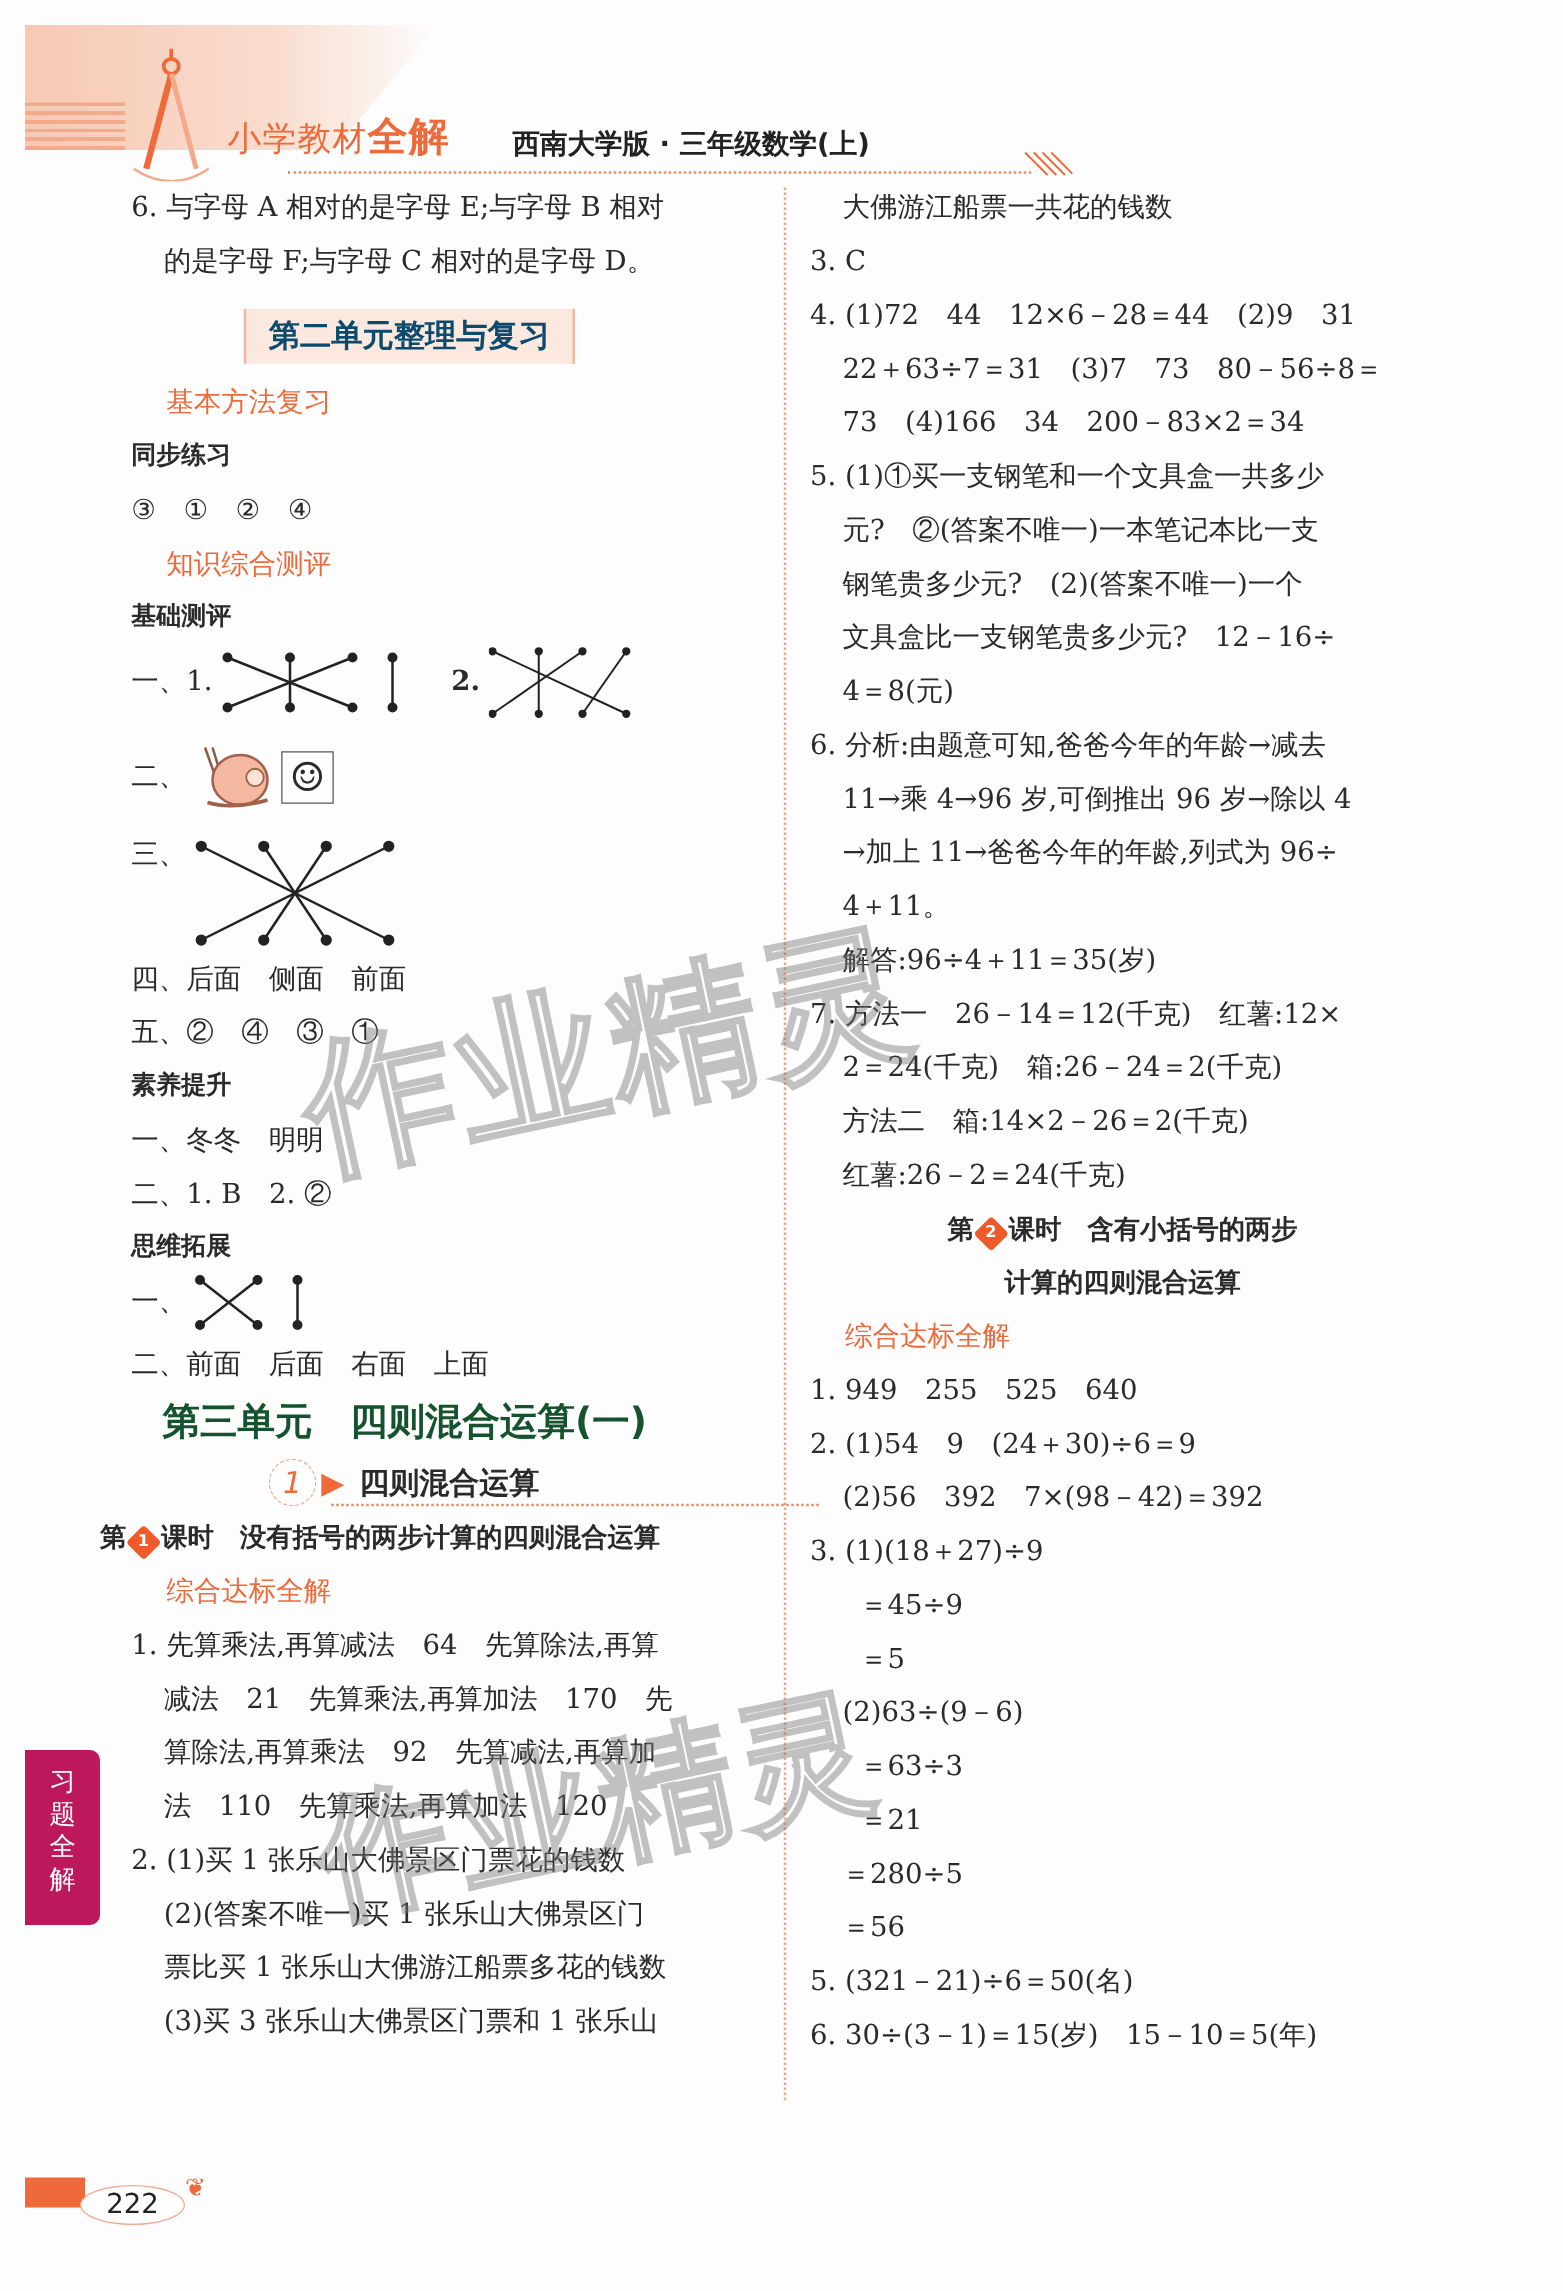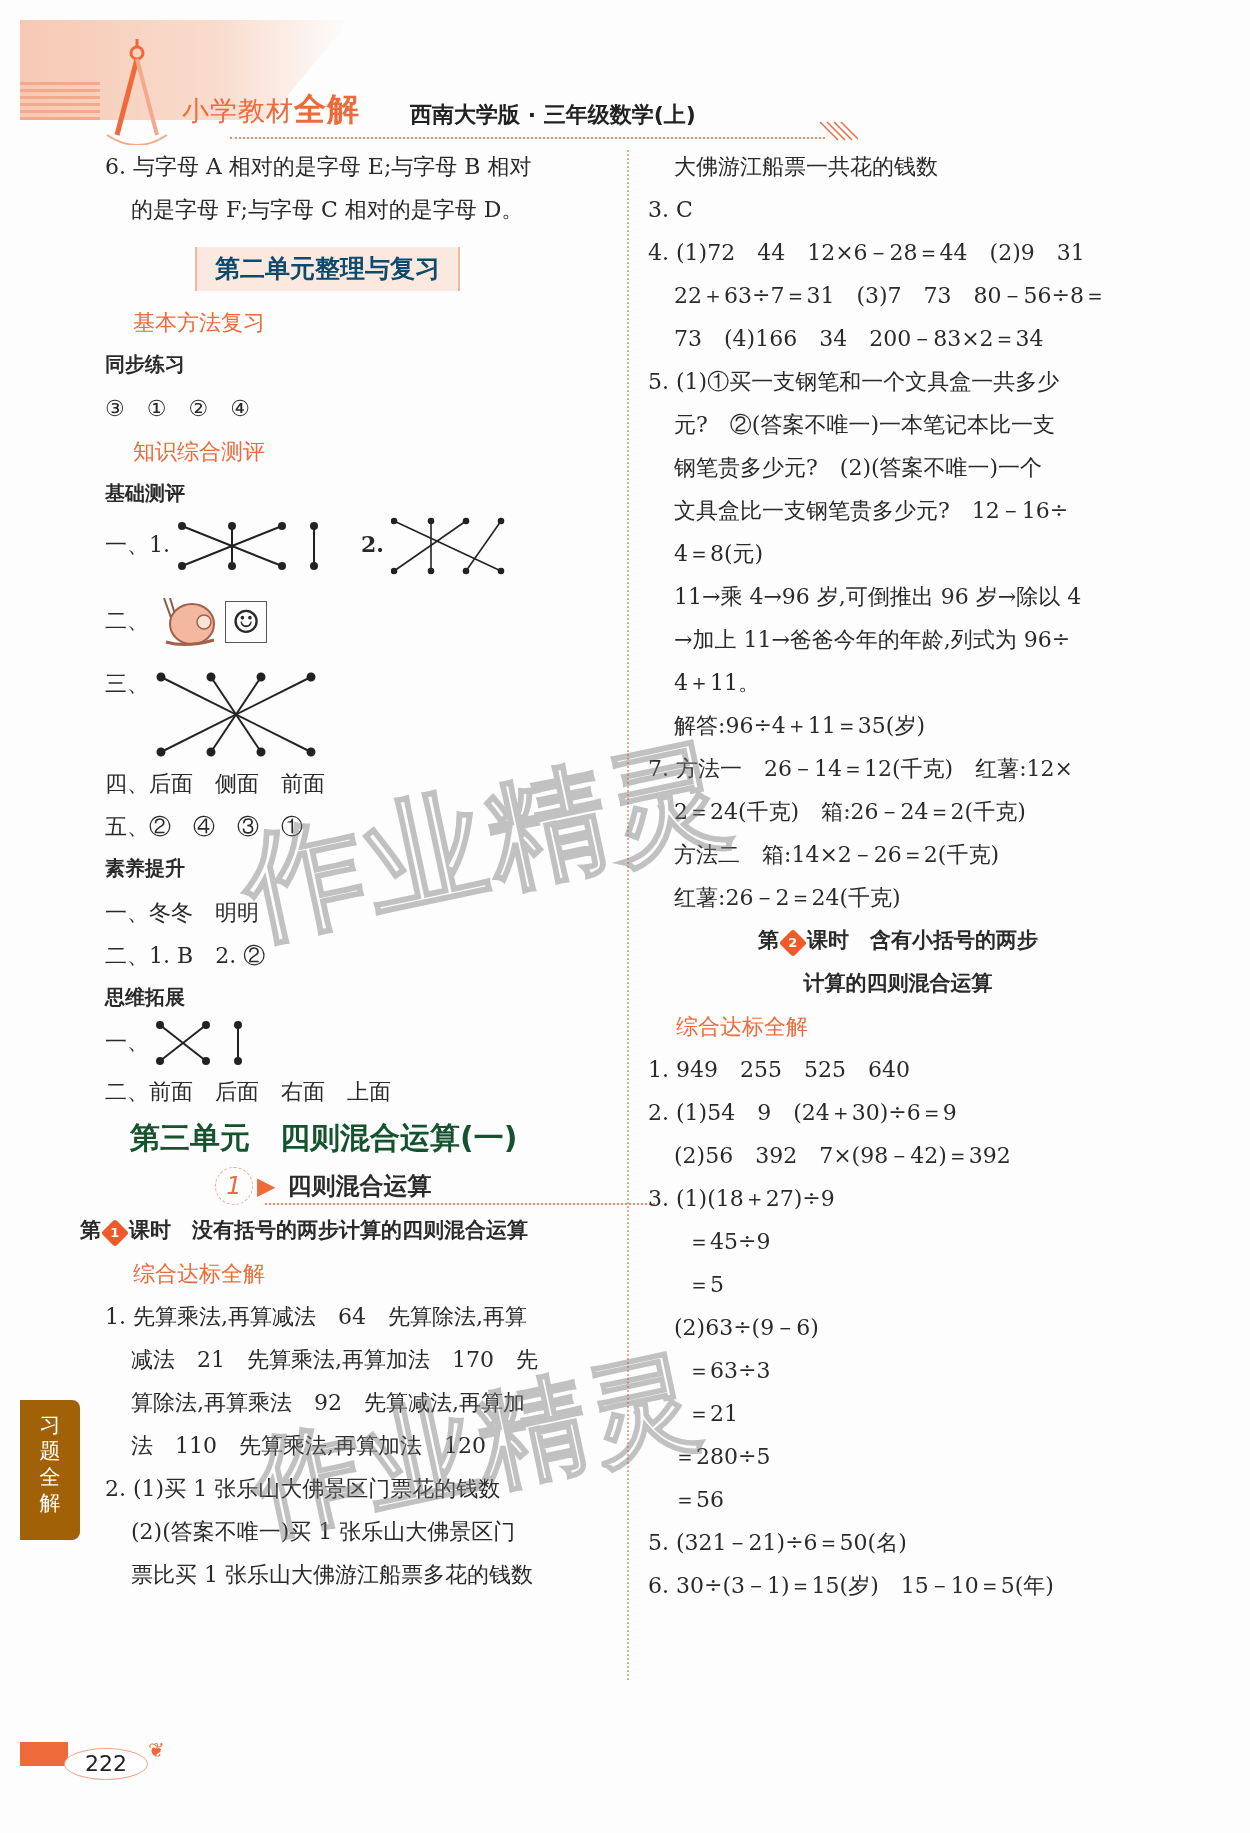--- a/index.html
+++ b/index.html
@@ -86,21 +86,21 @@
   .center { text-align: center; }
   svg.diag { display: inline-block; vertical-align: middle; }
   .snail { display: inline-block; width: 62px; height: 52px; vertical-align: middle; }
   .smiley-box {
     display: inline-block; width: 40px; height: 40px; border: 1.5px solid #555;
     vertical-align: middle; text-align: center; line-height: 40px; font-size: 32px;
   }
   
   .side-tab {
     position: absolute; left: 20px; top: 1400px; width: 60px; height: 140px;
-    background: #a16207; border-radius: 0 8px 8px 0; color: #fff;
+    background: #be185d; border-radius: 0 8px 8px 0; color: #fff;
     font-family: "DejaVu Sans", sans-serif; font-size: 21px; line-height: 26px;
     text-align: center; padding-top: 12px; box-sizing: border-box;
   }
   
   .page-num { position: absolute; left: 20px; top: 1738px; height: 30px; width: 140px; }
   .page-num .bar { position: absolute; left: 0; top: 4px; width: 48px; height: 24px; background: #ee6a3a; }
   .page-num .oval {
     position: absolute; left: 44px; top: 10px; width: 82px; height: 30px; border: 1.5px solid #f0a58a;
     border-radius: 50%; background: #fff; text-align: center; font-family: "DejaVu Sans", sans-serif;
     font-size: 22px; line-height: 30px; color: #222;
@@ -272,33 +272,35 @@
     </div>
     <div class="orange-h">综合达标全解</div>
 
     <div class="line">1. 先算乘法,再算减法　64　先算除法,再算</div>
     <div class="line indent">减法　21　先算乘法,再算加法　170　先</div>
     <div class="line indent">算除法,再算乘法　92　先算减法,再算加</div>
     <div class="line indent">法　110　先算乘法,再算加法　120</div>
     <div class="line">2. (1)买 1 张乐山大佛景区门票花的钱数</div>
     <div class="line indent">(2)(答案不唯一)买 1 张乐山大佛景区门</div>
     <div class="line indent">票比买 1 张乐山大佛游江船票多花的钱数</div>
+    <div class="line indent">(3)买 3 张乐山大佛景区门票和 1 张乐山</div>
   </div>
 
   <div class="col col-right">
     <div class="line indent">大佛游江船票一共花的钱数</div>
     <div class="line">3. C</div>
     <div class="line">4. (1)72　44　12×6－28＝44　(2)9　31</div>
     <div class="line indent">22＋63÷7＝31　(3)7　73　80－56÷8＝</div>
     <div class="line indent">73　(4)166　34　200－83×2＝34</div>
     <div class="line">5. (1)①买一支钢笔和一个文具盒一共多少</div>
     <div class="line indent">元?　②(答案不唯一)一本笔记本比一支</div>
     <div class="line indent">钢笔贵多少元?　(2)(答案不唯一)一个</div>
     <div class="line indent">文具盒比一支钢笔贵多少元?　12－16÷</div>
     <div class="line indent">4＝8(元)</div>
+    <div class="line">6. 分析:由题意可知,爸爸今年的年龄→减去</div>
     <div class="line indent">11→乘 4→96 岁,可倒推出 96 岁→除以 4</div>
     <div class="line indent">→加上 11→爸爸今年的年龄,列式为 96÷</div>
     <div class="line indent">4＋11。</div>
     <div class="line indent">解答:96÷4＋11＝35(岁)</div>
     <div class="line">7. 方法一　26－14＝12(千克)　红薯:12×</div>
     <div class="line indent">2＝24(千克)　箱:26－24＝2(千克)</div>
     <div class="line indent">方法二　箱:14×2－26＝2(千克)</div>
     <div class="line indent">红薯:26－2＝24(千克)</div>
 
     <div class="lesson-title center" style="margin-left:0;">

